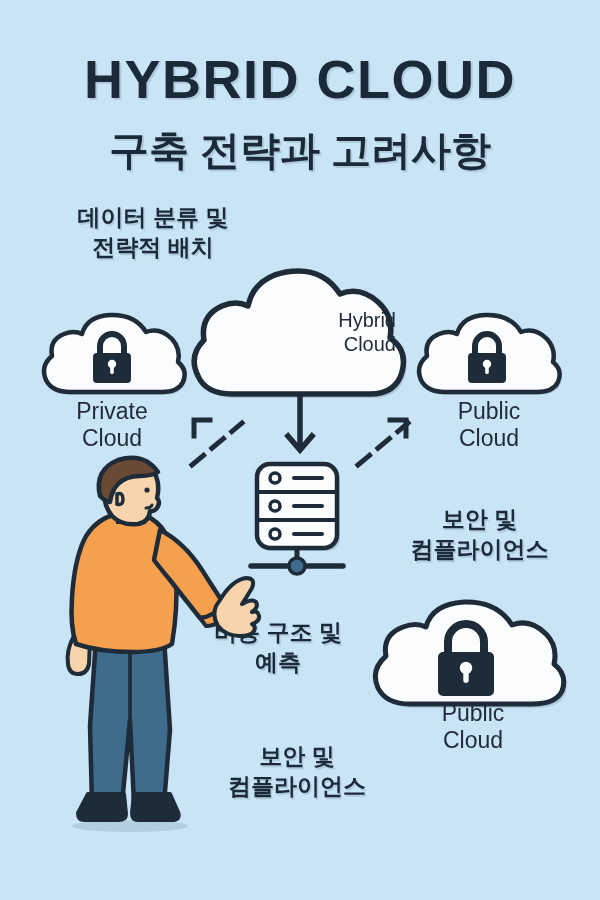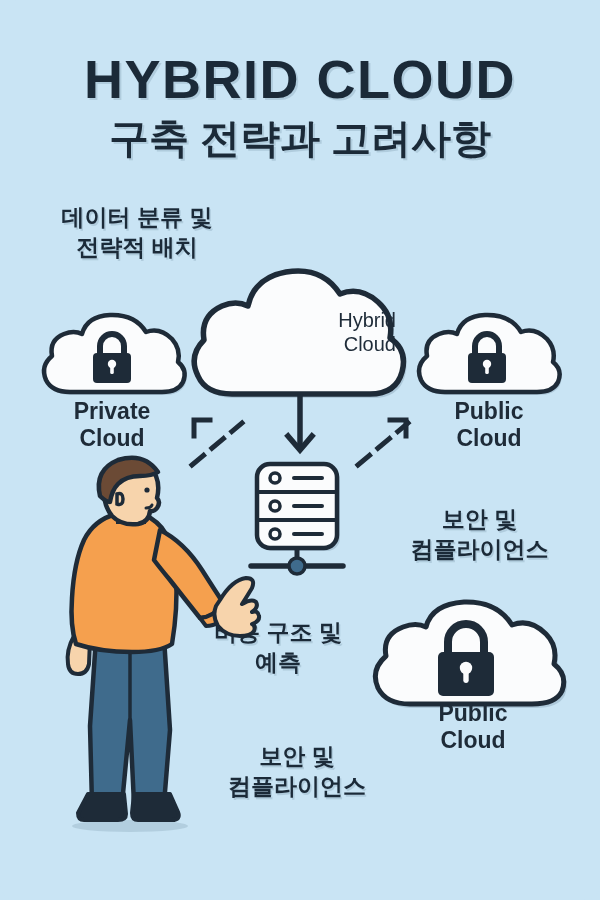--- a/index.html
+++ b/index.html
@@ -29,55 +29,55 @@
   .title-main {
     font-size: 54px;
     font-weight: 800;
     letter-spacing: 1.5px;
     line-height: 1.0;
     color: #1b2a38;
     text-shadow: 2px 2px 0 rgba(120,150,170,0.30);
     white-space: nowrap;
   }
   .title-sub {
-    margin-top: 11px;
+    margin-top: 23px;
     font-size: 40px;
     font-weight: 800;
     line-height: 1.05;
     color: #1b2a38;
     text-shadow: 2px 2px 0 rgba(120,150,170,0.30);
     white-space: nowrap;
   }
 
   
   .kr-label {
     position: absolute;
     text-align: center;
     font-size: 23px;
     font-weight: 800;
     line-height: 1.30;
     color: #1b2a38;
     text-shadow: 1.5px 1.5px 0 rgba(120,150,170,0.30);
     white-space: pre-line;
   }
-  #label-data        { left: 12px;  top: 203px; width: 250px; }
+  #label-data        { left: 28px;  top: 203px; width: 250px; }
   #label-network     { left: 348px; top: 203px; width: 240px; }
   #label-security-r  { left: 372px; top: 505px; width: 215px; }
   #label-cost        { left: 168px; top: 618px; width: 220px; }
   #label-security-b  { left: 172px; top: 742px; width: 250px; }
 
   
   .node { position: absolute; }
 
   
   .cloud-caption {
     position: absolute;
     text-align: center;
     font-size: 23px;
-    font-weight: 700;
+    font-weight: 400;
     line-height: 1.18;
     color: #1e2b38;
     white-space: pre-line;
   }
   #cap-private { left: 28px;  top: 398px; width: 168px; }
   #cap-public  { left: 400px; top: 398px; width: 178px; }
   #cap-public2 { left: 378px; top: 700px; width: 190px; }
 
   .hybrid-text {
     position: absolute;

